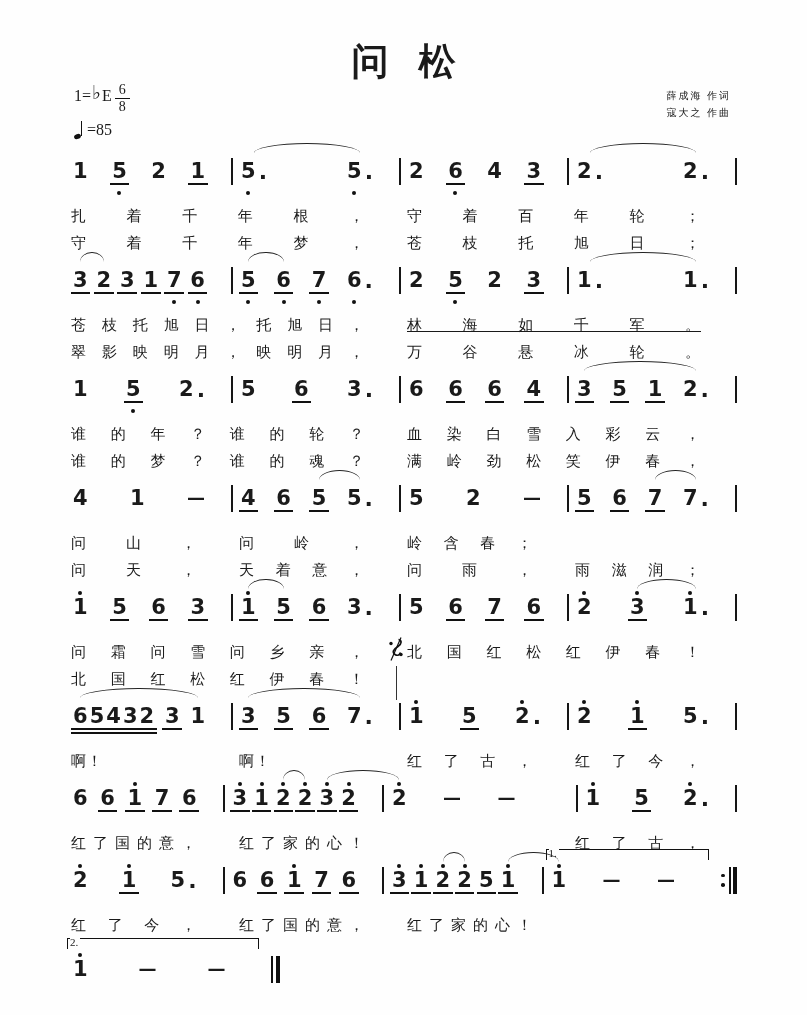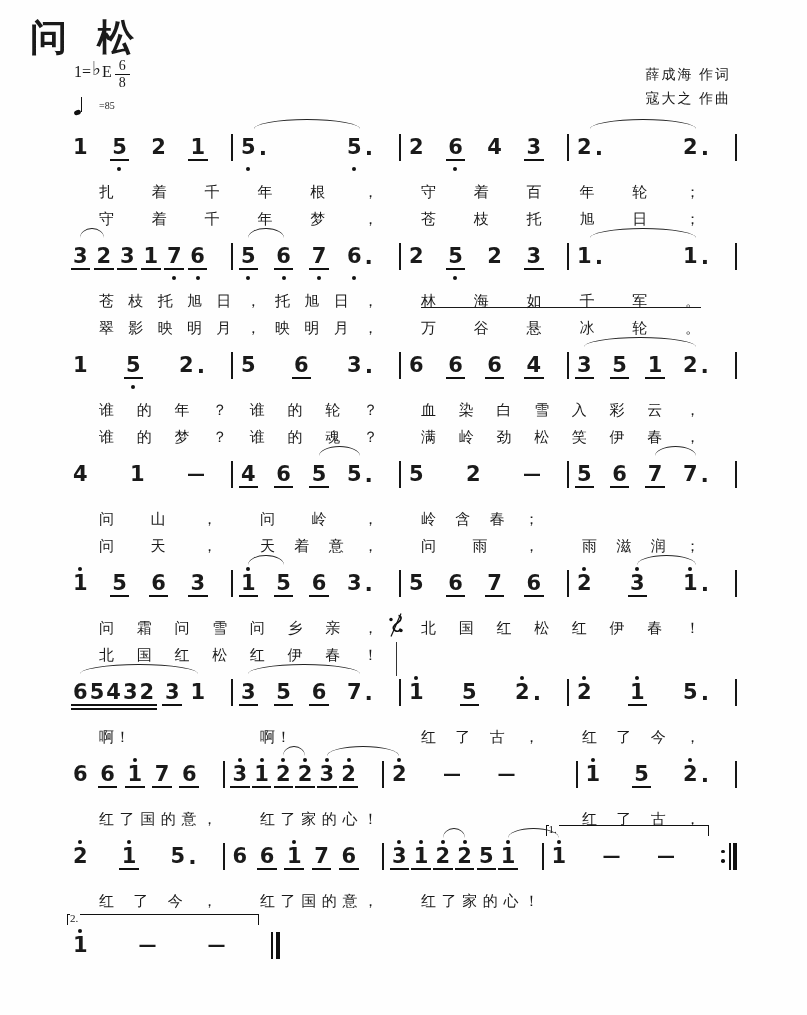--- a/index.html
+++ b/index.html
@@ -1,33 +1,33 @@
 <!DOCTYPE html>
 <html><head>
 <meta charset="utf-8">
 <style>
   html,body{margin:0;padding:0;background:#e8e8e8;}
   .page{width:807px;height:1015px;background:#fefefe;position:relative;margin:0 auto;
         font-family:"Liberation Serif",serif;color:#1a1a1a;overflow:hidden;}
-  .title{text-align:left;padding-top:18px;font-size:37px;font-weight:bold;
+  .title{text-align:center;padding-top:42px;font-size:37px;font-weight:bold;
          letter-spacing:30px;text-indent:30px;line-height:1.1;}
   .meta{position:relative;height:62px;margin-top:2px;}
   .keyblock{position:absolute;left:74px;top:-4px;font-size:16px;}
   .keyline{display:flex;align-items:center;}
   .flat{font-size:19px;position:relative;top:-4px;margin:0 1px;}
   .frac{display:inline-flex;flex-direction:column;align-items:center;line-height:1;
         font-size:14px;margin-left:3px;position:relative;top:2px;}
   .frac .num{border-bottom:1.4px solid #111;padding:0 4px 1px;}
   .frac .den{padding-top:1px;}
-  .tempo{margin-top:8px;font-size:10px;display:flex;align-items:center;gap:12px;}
+  .tempo{margin-top:8px;font-size:16px;display:flex;align-items:flex-end;}
   .qnote{position:relative;width:10px;height:19px;margin-right:3px;}
   .qnote::before{content:"";position:absolute;bottom:0;left:0;width:7px;height:5px;
         background:#111;border-radius:50%;transform:rotate(-20deg);}
   .qnote::after{content:"";position:absolute;left:6.5px;bottom:3px;width:1.5px;height:15px;background:#111;}
-  .credits{position:absolute;right:76px;top:2px;font-size:14px;line-height:1.75;letter-spacing:2px;}
+  .credits{position:absolute;right:76px;top:2px;font-size:10px;line-height:1.75;letter-spacing:2px;}
   .score{padding:6px 70px 0 65px;}
   .system{position:relative;margin-bottom:9px;}
   .notes-row{display:flex;align-items:flex-start;height:46px;}
   .measure{flex:1 1 0;display:flex;justify-content:space-between;align-items:flex-start;
            padding:0 26px 0 8px;position:relative;min-width:0;}
   .measure.spacer{padding:0;}
   .group{display:flex;gap:2px;}
   .bar{width:2px;height:27px;background:#161616;margin-top:5px;flex:none;}
   .rep,.fin{display:flex;align-items:center;gap:2.5px;margin-top:5px;flex:none;height:27px;}
   .rep .dots{display:flex;flex-direction:column;gap:6px;margin-right:1.5px;}
@@ -37,21 +37,21 @@
   .tok{display:flex;align-items:flex-start;flex:none;}
   .dcol{display:flex;flex-direction:column;align-items:center;}
   .ot,.ob{width:4px;height:7px;position:relative;}
   .ot.on::after{content:"";position:absolute;left:0;top:2px;width:4px;height:4px;background:#111;border-radius:50%;}
   .ob.on::after{content:"";position:absolute;left:0;top:1px;width:4px;height:4px;background:#111;border-radius:50%;}
   .d{font-family:"DejaVu Sans",sans-serif;font-weight:bold;font-size:21px;line-height:22px;}
   .d.dash{font-size:18px;}
   .ulbox{height:8px;width:calc(100% + 5px);display:flex;flex-direction:column;gap:2px;padding-top:1px;box-sizing:border-box;}
   .ul{height:2px;background:#111;width:100%;}
   .ad{font-family:"DejaVu Sans",sans-serif;font-weight:bold;font-size:22px;line-height:1;margin:13px 0 0 3px;}
-  .lyr-line{display:flex;margin-top:7px;margin-left:28px;}
+  .lyr-line{display:flex;margin-top:7px;}
   .lyr-cell{font-size:15px;line-height:20px;height:20px;overflow:hidden;box-sizing:border-box;
             padding:0 36px 0 6px;text-align:justify;text-align-last:justify;letter-spacing:1px;}
   .lyr-cell.left{text-align:left;text-align-last:left;}
   .slur{position:absolute;border-top:1.6px solid #222;
         border-radius:50% 50% 0 0 / 100% 100% 0 0;height:9px;pointer-events:none;}
   .ending{position:absolute;left:2px;right:12px;top:-13px;height:10px;
           border:1.8px solid #111;border-bottom:none;}
   .ending span{position:absolute;left:2px;top:-2px;font-size:11px;line-height:11px;background:#fefefe;padding-right:2px;}
   .segno{position:absolute;width:18px;text-align:center;}
   .segno .stem{width:1px;height:34px;background:#333;margin:0 auto;}

